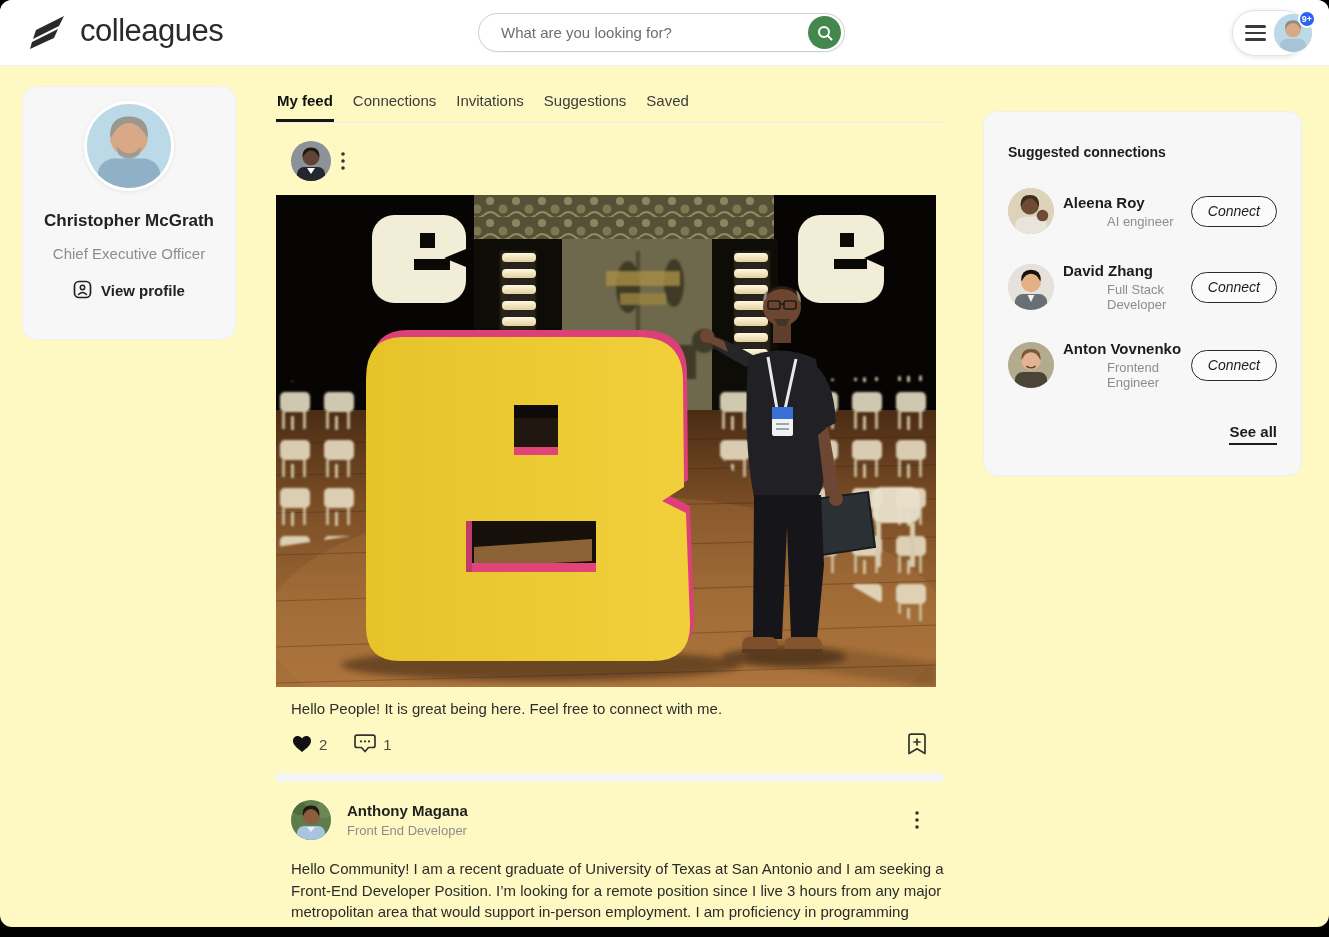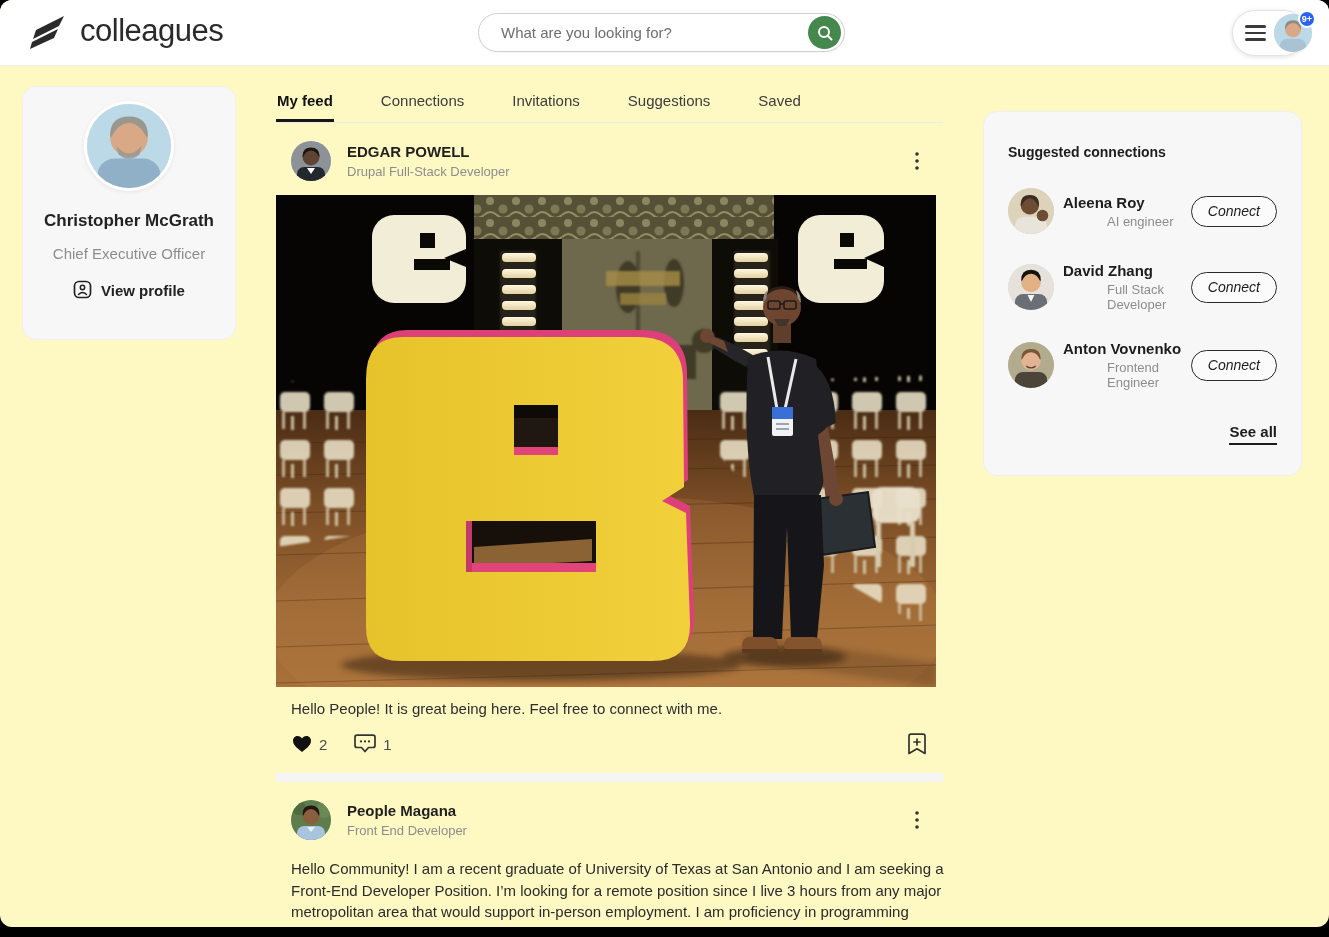--- a/index.html
+++ b/index.html
@@ -31,21 +31,21 @@
 
   
   .profile-card { position:absolute; left:22px; top:86px; width:214px; height:254px; background:#f7f7f7; border:1px solid #f0f0f0; border-radius:14px; text-align:center; }
   .profile-card .avatar { width:90px; height:90px; margin-top:14px; border:3px solid #fff; box-shadow:0 1px 4px rgba(0,0,0,0.08); }
   .profile-name { margin-top:16px; font-size:17px; font-weight:bold; color:#222; }
   .profile-title { margin-top:14px; font-size:15px; color:#8d8d8d; }
   .view-profile { margin-top:18px; display:inline-flex; align-items:flex-end; gap:9px; font-size:15px; font-weight:bold; color:#222; cursor:pointer; }
 
   
   .feed { position:absolute; left:276px; top:86px; width:667px; }
-  .tabs { display:flex; gap:46px; border-bottom:1px solid #ebebeb; }
+  .tabs { display:flex; gap:18px; border-bottom:1px solid #ebebeb; }
   .tab { font-size:15px; color:#3c3c3c; padding:6px 1px 13px; cursor:pointer; }
   .tab.active { font-weight:bold; color:#111; border-bottom:3px solid #161616; padding-bottom:10px; }
 
   .post-header { display:flex; align-items:center; padding:18px 14px 14px 15px; }
   .post-header .avatar { width:40px; height:40px; flex:0 0 auto; }
   .post-id { margin-left:16px; flex:1; }
   .post-author { font-size:15px; font-weight:bold; color:#1f1f1f; }
   .post-role { margin-top:4px; font-size:13px; color:#8d8d8d; }
   .kebab { width:24px; height:24px; display:flex; align-items:center; justify-content:center; cursor:pointer; }
 
@@ -151,24 +151,20 @@
       <div class="post-header">
         <span class="avatar" style="--av-bg: #8d9299; --av-skin: #5f4334; --av-hair: #1d1712; --av-shirt: #23272e;">
           <svg viewBox="0 0 40 40">
             <rect width="40" height="40" fill="var(--av-bg)"></rect>
             <rect x="6" y="26" width="28" height="16" rx="7" fill="var(--av-shirt)"></rect>
             <path d="M16 27 L20 33 L24 27 Z" fill="#fff"></path>
             <circle cx="20" cy="16" r="8.5" fill="var(--av-skin)"></circle>
             <path d="M11.5 15 Q11.5 6.5 20 6.5 Q28.5 6.5 28.5 15 L28 16 Q25 9.5 20 9.5 Q15 9.5 12 16 Z" fill="var(--av-hair)"></path>
           </svg>
         </span>
-        <div class="post-id">
-          <div class="post-author">EDGAR POWELL</div>
-          <div class="post-role">Drupal Full-Stack Developer</div>
-        </div>
         <div class="kebab">
           <svg width="4" height="18" viewBox="0 0 4 18">
             <circle cx="2" cy="2" r="1.8" fill="#333"></circle>
               <circle cx="2" cy="9" r="1.8" fill="#333"></circle>
               <circle cx="2" cy="16" r="1.8" fill="#333"></circle>
           </svg>
         </div>
       </div>
 
       <svg class="post-photo" viewBox="0 0 660 492" preserveAspectRatio="none" role="img">
@@ -378,21 +374,21 @@
             <rect width="40" height="40" fill="var(--av-bg)"></rect>
             <circle cx="8" cy="8" r="7" fill="#4a6639" opacity="0.8"></circle>
             <circle cx="33" cy="10" r="8" fill="#6d8c58" opacity="0.8"></circle>
             <rect x="6" y="26" width="28" height="16" rx="7" fill="var(--av-shirt)"></rect>
             <path d="M16 27 L20 32 L24 27 Z" fill="#e8f0f8"></path>
             <circle cx="20" cy="16" r="8.5" fill="var(--av-skin)"></circle>
             <path d="M11.5 14 Q11.5 5.5 20 5.5 Q28.5 5.5 28.5 14 L28 16 Q25 9 20 9 Q15 9 12 16 Z" fill="var(--av-hair)"></path>
           </svg>
         </span>
         <div class="post-id">
-          <div class="post-author">People Magana</div>
+          <div class="post-author">Anthony Magana</div>
           <div class="post-role">Front End Developer</div>
         </div>
         <div class="kebab">
           <svg width="4" height="18" viewBox="0 0 4 18">
             <circle cx="2" cy="2" r="1.8" fill="#333"></circle>
               <circle cx="2" cy="9" r="1.8" fill="#333"></circle>
               <circle cx="2" cy="16" r="1.8" fill="#333"></circle>
           </svg>
         </div>
       </div>

